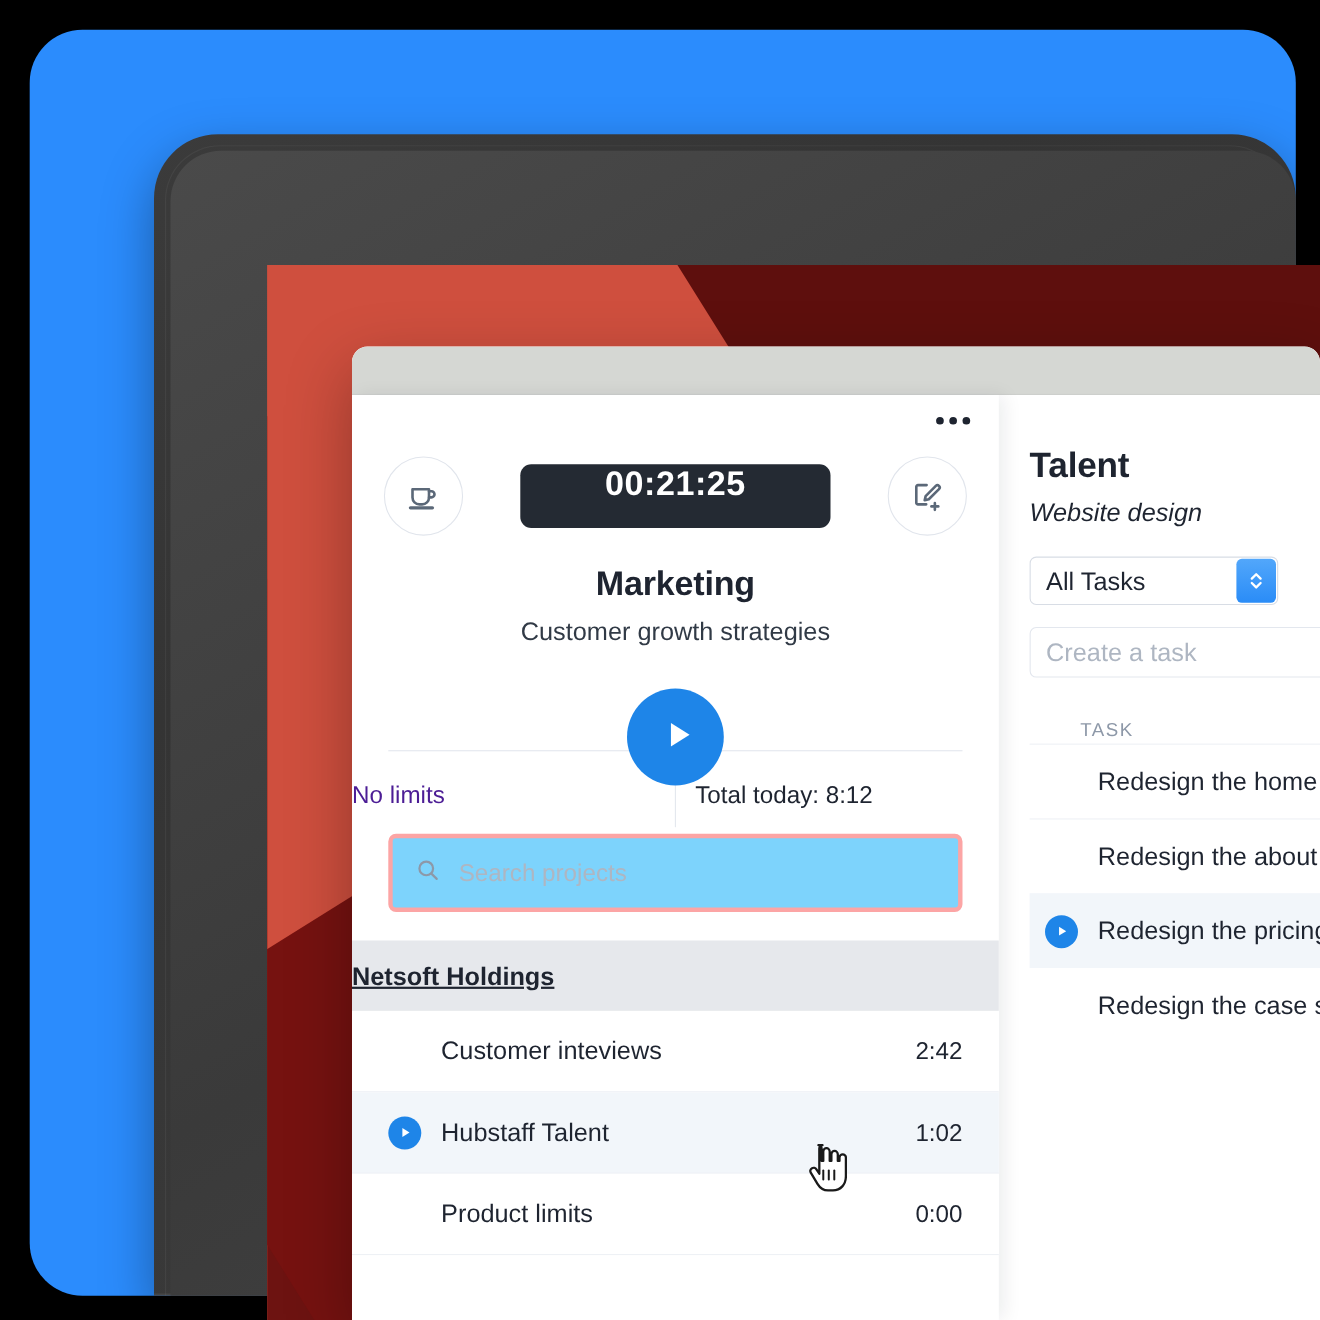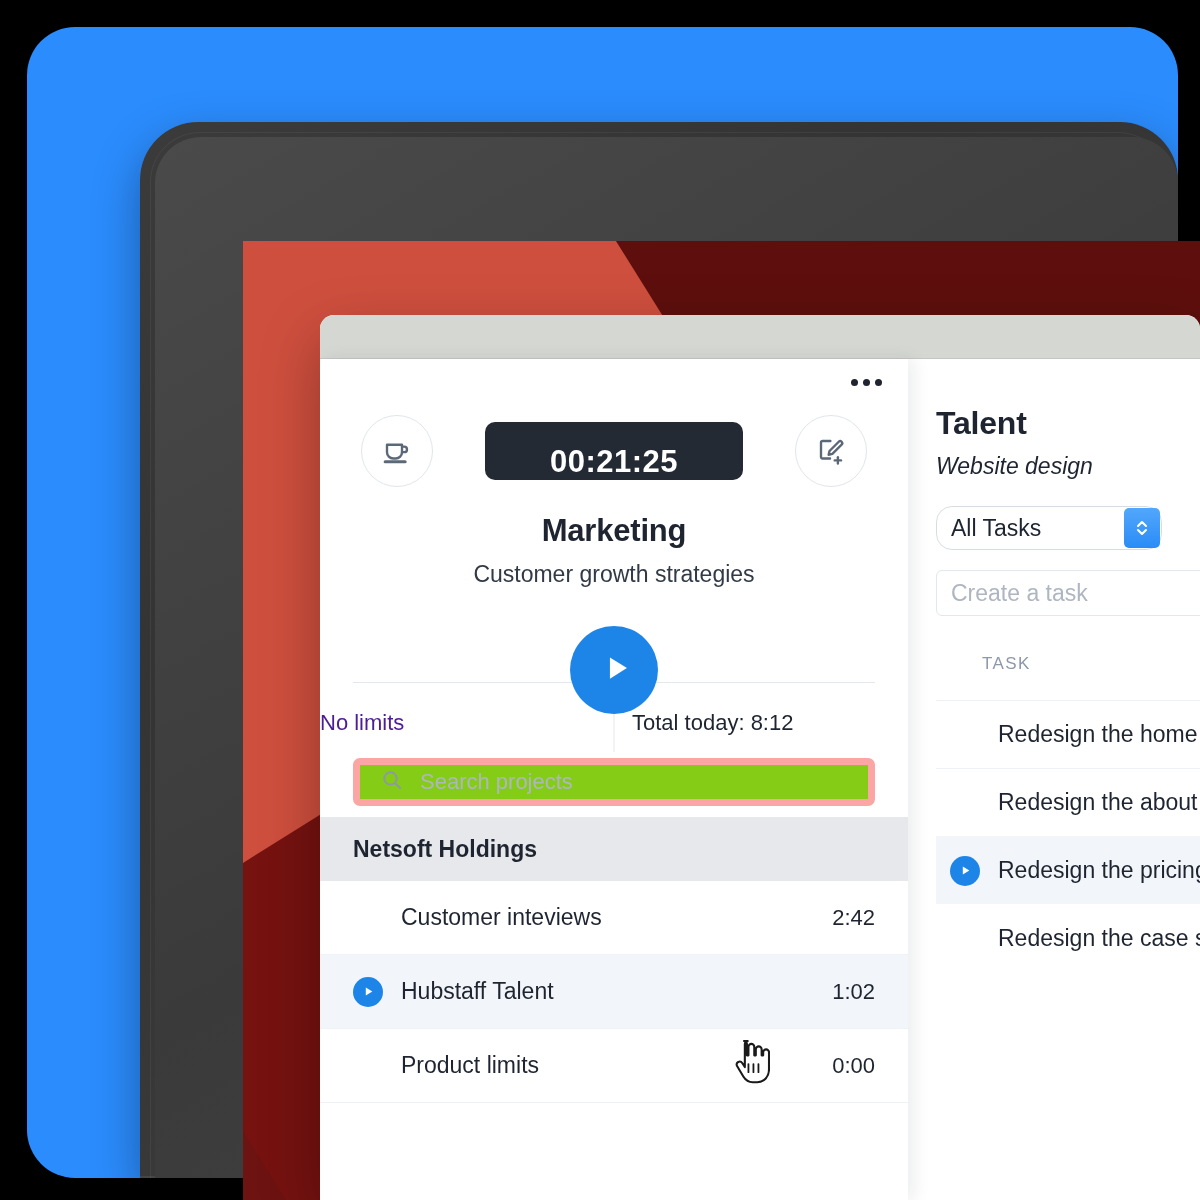--- a/index.html
+++ b/index.html
@@ -188,24 +188,24 @@
     justify-content: center;
     cursor: pointer;
     flex: 0 0 72px;
   }
   .circle-btn svg { display: block; }
 
   .timer-pill {
     background: #242a33;
     color: #ffffff;
     border-radius: 10px;
-    width: 258px;
+    width: 282px;
     height: 58px;
     display: flex;
-    align-items: flex-end;
+    align-items: flex-start;
     justify-content: center;
     font-size: 31px;
     font-weight: 700;
     letter-spacing: 0.5px;
     cursor: pointer;
   }
 
   .project-title {
     text-align: center;
     font-size: 31px;
@@ -277,50 +277,50 @@
     right: 0;
     width: 50%;
     text-align: left;
     color: #1e2430;
     padding-left: 18px;
   }
 
   
   .search-wrap { padding: 16px 33px 0 33px; }
   .search-box {
-    height: 48px;
-    border: 7px solid #fca5a5;
+    height: 71px;
+    border: 4px solid #fca5a5;
     border-radius: 7px;
     display: flex;
     align-items: center;
     padding: 0 20px;
     gap: 16px;
-    background: #84cc16;
+    background: #7dd3fc;
   }
   .search-box input {
     border: none;
     outline: none;
     font-size: 22px;
     color: #1e2430;
     font-family: "Liberation Sans", sans-serif;
     width: 100%;
     background: transparent;
   }
   .search-box input::placeholder { color: #aeb6c2; }
 
   .group-header {
-    margin-top: 11px;
+    margin-top: 26px;
     background: #e6e8ec;
     height: 64px;
     display: flex;
     align-items: center;
-    padding-left: 33px;
     font-size: 23px;
     font-weight: 700;
     color: #1e2430;
+    text-decoration: underline;
   }
 
   .proj-row {
     height: 74px;
     display: flex;
     align-items: center;
     padding: 0 33px 0 33px;
     border-bottom: 1px solid #eef1f5;
     position: relative;
     cursor: pointer;
@@ -379,21 +379,21 @@
     color: #1e2430;
     margin-top: 11px;
     font-style: italic;
   }
 
   .select-row { margin-top: 26px; }
   .mac-select {
     width: 226px;
     height: 44px;
     border: 1px solid #d8dde5;
-    border-radius: 16px;
+    border-radius: 6px;
     background: #ffffff;
     display: flex;
     align-items: center;
     position: relative;
     cursor: pointer;
   }
   .mac-select-label {
     font-size: 23px;
     color: #1e2430;
     padding-left: 14px;
@@ -434,21 +434,21 @@
   .create-task input::placeholder { color: #aeb6c2; }
 
   .task-col-header {
     margin-top: 38px;
     font-size: 17px;
     letter-spacing: 1.4px;
     color: #8d98a8;
     padding-left: 46px;
   }
 
-  .task-list { margin-top: 26px; }
+  .task-list { margin-top: 2px; }
   .task-row {
     height: 68px;
     display: flex;
     align-items: center;
     border-top: 1px solid #eef1f5;
     padding-left: 14px;
     cursor: pointer;
     white-space: nowrap;
     background: #ffffff;
   }

